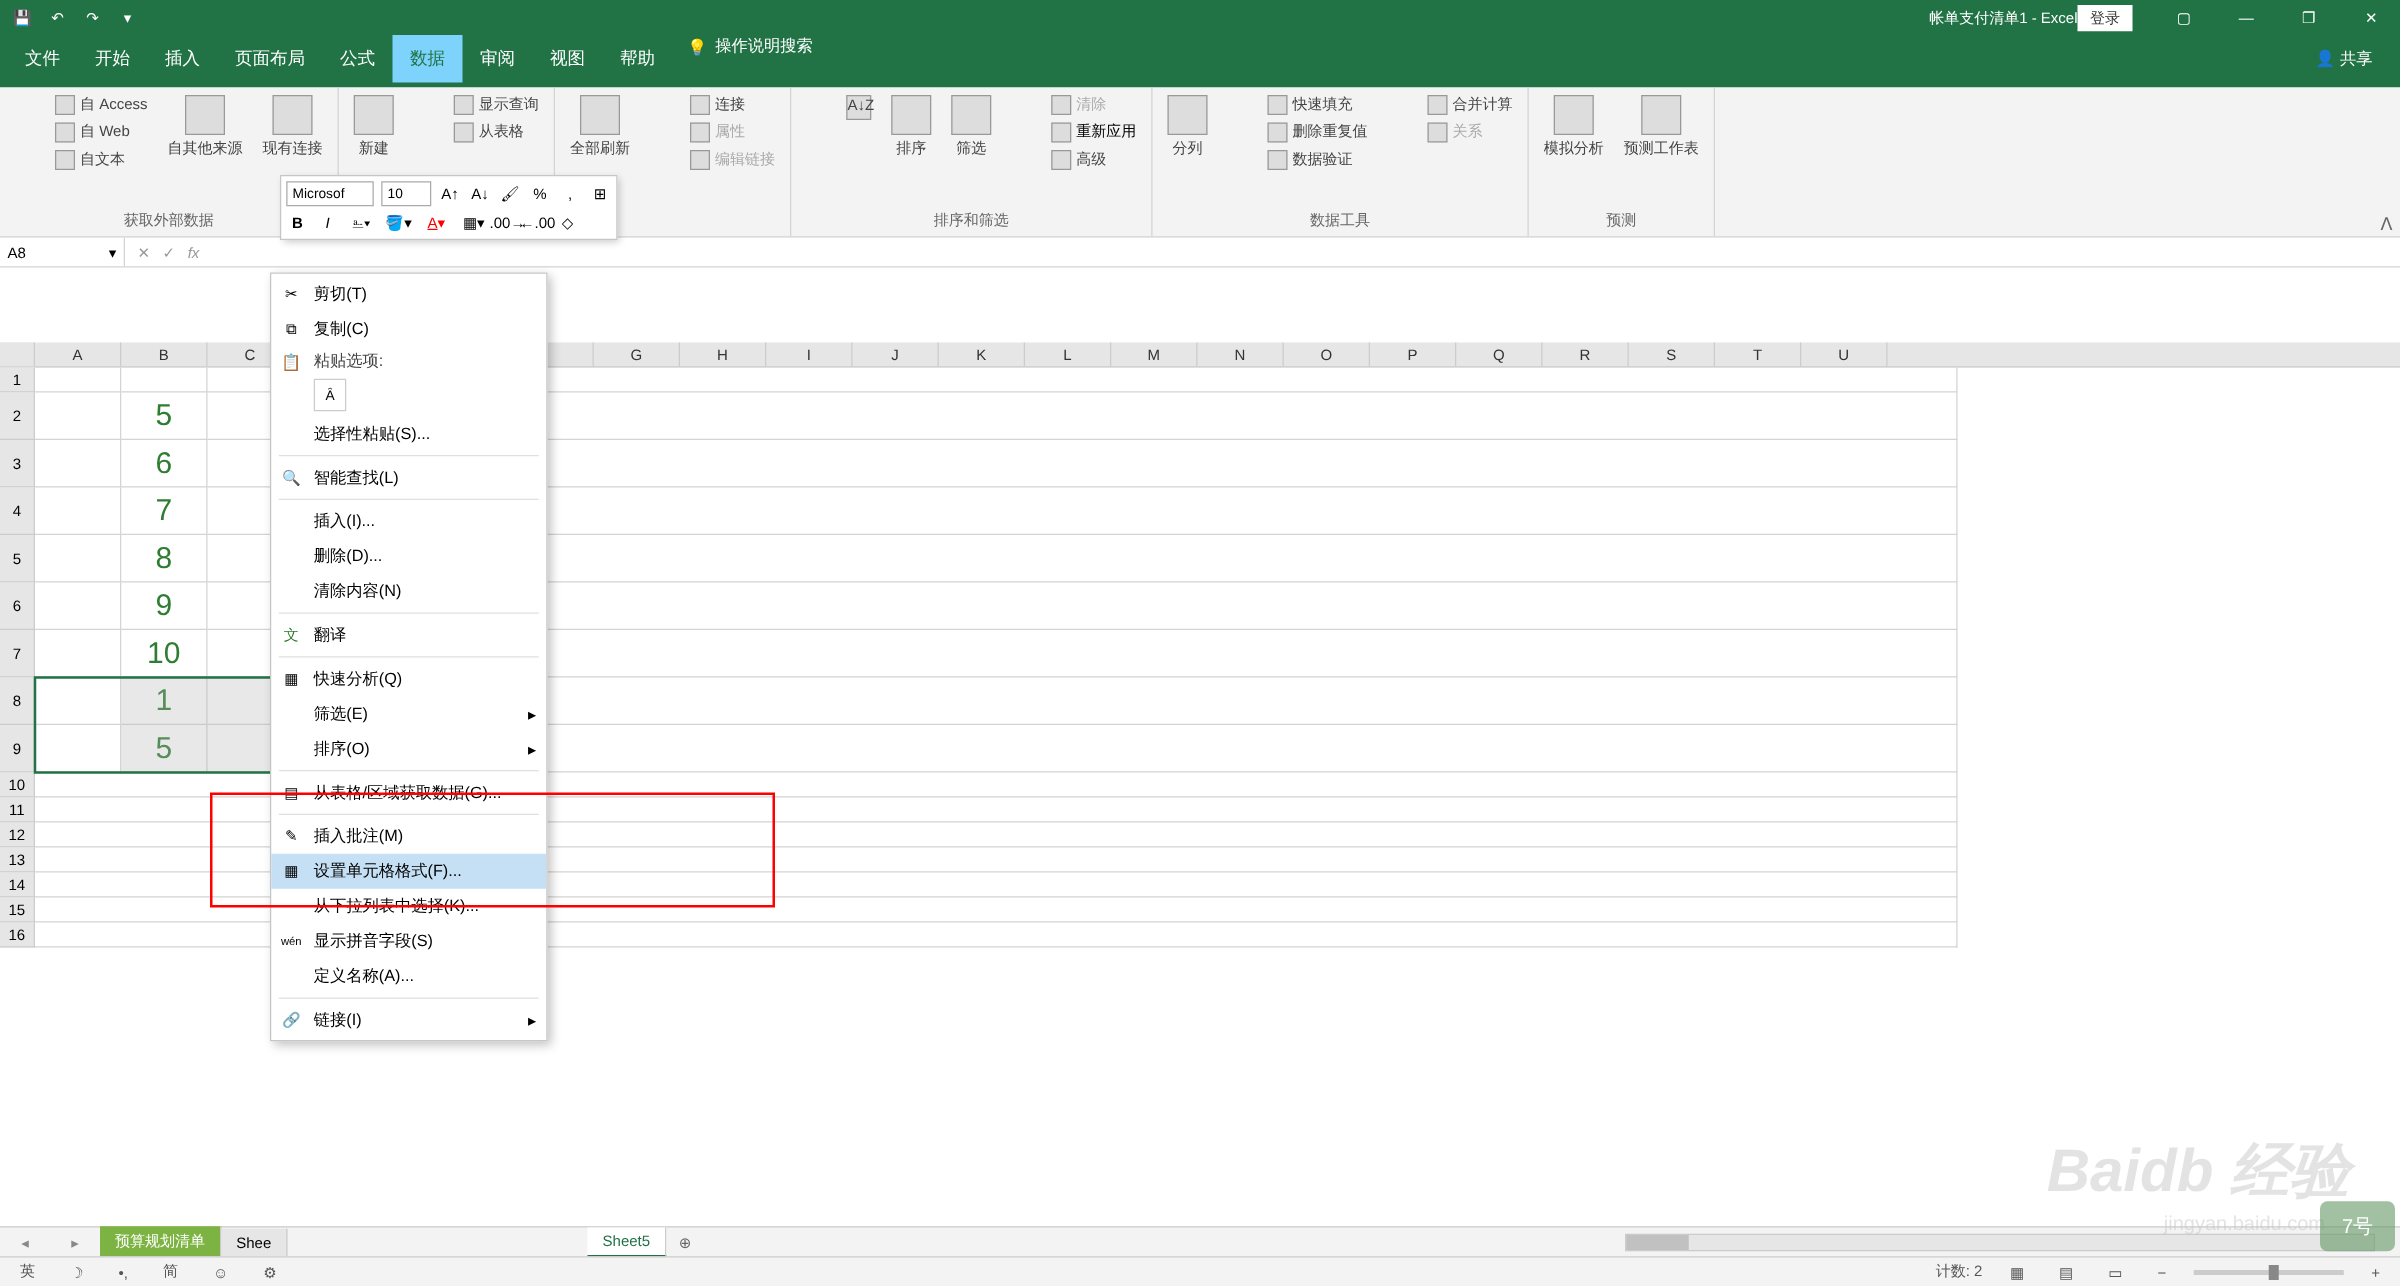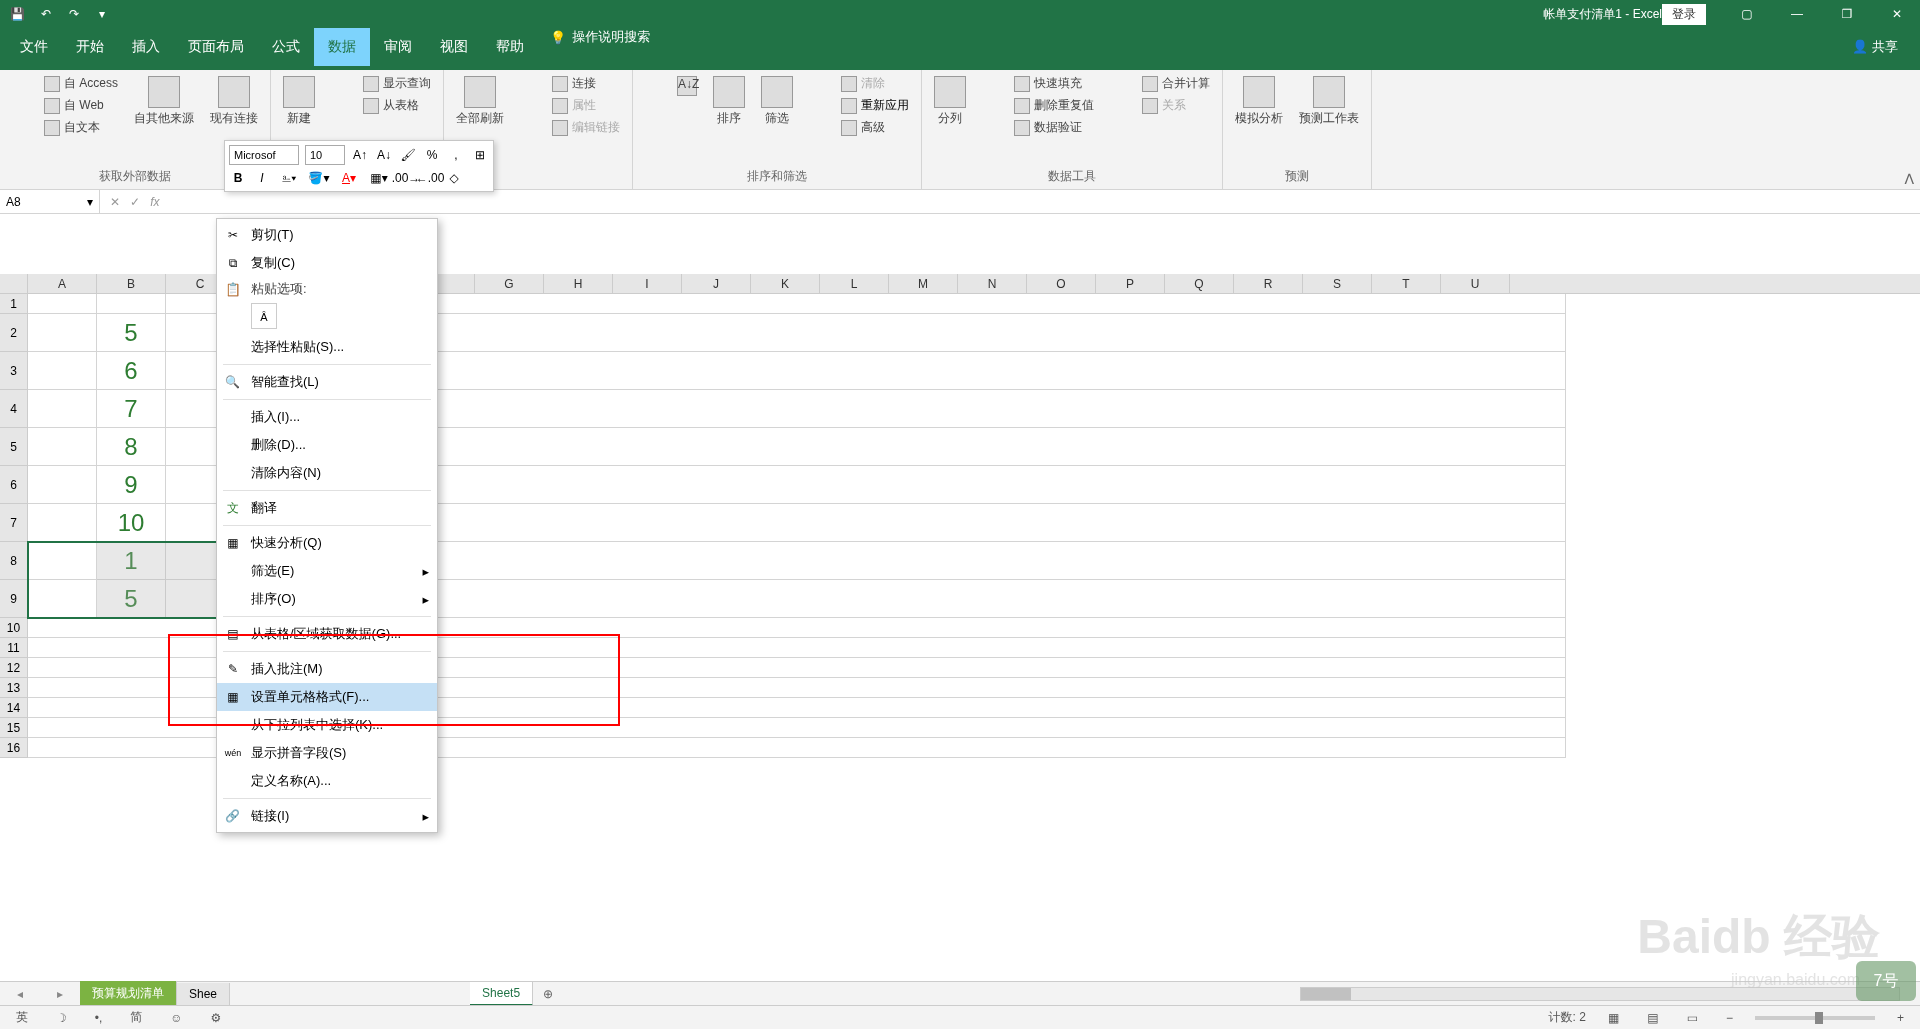--- a/index.html
+++ b/index.html
@@ -86,21 +86,21 @@
 .hscroll-track { width: 600px; height: 14px; background: #e6e6e6; border: 1px solid #ccc; position: relative; }
 .hscroll-thumb { position: absolute; left: 0; width: 50px; height: 100%; background: #c1c1c1; }
 
 
 .statusbar { position: absolute; bottom: 0; left: 0; right: 0; height: 24px; background: #f3f3f3; border-top: 1px solid #ccc; display: flex; align-items: center; font-size: 12px; color: #555; padding: 0 10px; justify-content: flex-end; gap: 16px; }
 .statusbar .sbtn { padding: 0 6px; }
 .zoom-slider { width: 120px; height: 4px; background: #ccc; position: relative; }
 .zoom-thumb { position: absolute; left: 50%; top: -4px; width: 8px; height: 12px; background: #888; }
 
 
-.watermark { position: absolute; right: 40px; bottom: 60px; font-size: 48px; color: rgba(200,200,200,0.5); font-weight: bold; pointer-events: none; z-index: 5; }
+.watermark { position: absolute; right: 40px; bottom: 60px; font-size: 48px; color: rgba(200,200,200,0.5); font-weight: bold; font-style: italic; pointer-events: none; z-index: 5; }
 .watermark-sub { position: absolute; right: 60px; bottom: 40px; font-size: 16px; color: rgba(200,200,200,0.5); pointer-events: none; z-index: 5; }
 .corner-badge { position: absolute; right: 4px; bottom: 28px; width: 60px; height: 40px; background: rgba(100,150,100,0.6); border-radius: 6px; color: #fff; font-size: 16px; display: flex; align-items: center; justify-content: center; z-index: 6; }
 </style>
 </head>
 <body>
 
 <div class="titlebar">
   <div class="qat">
     <span class="qat-btn">💾</span>
     <span class="qat-btn">↶</span>

